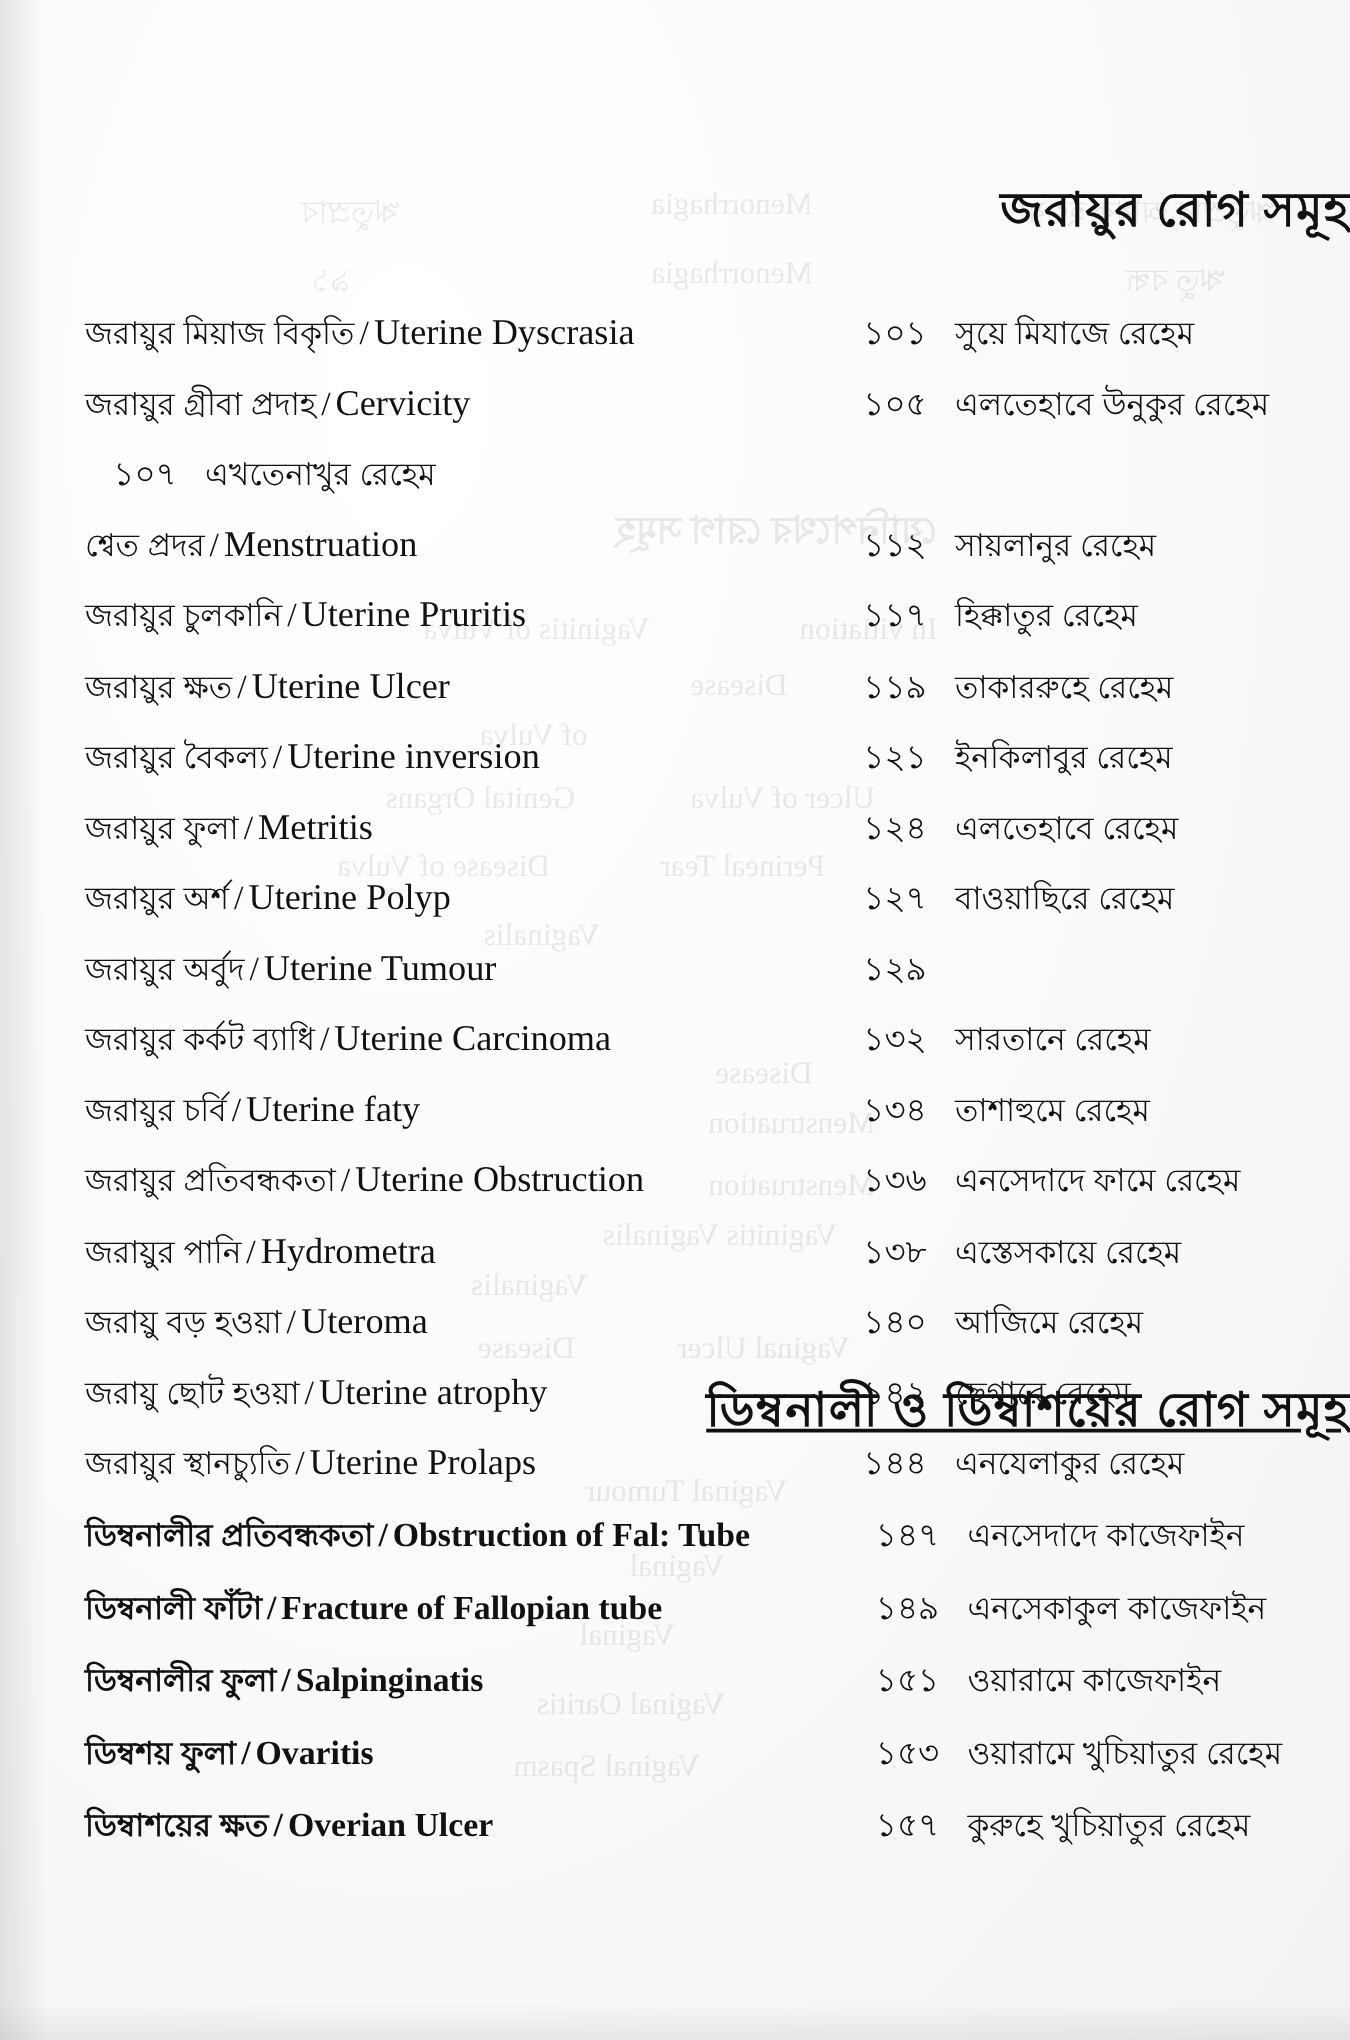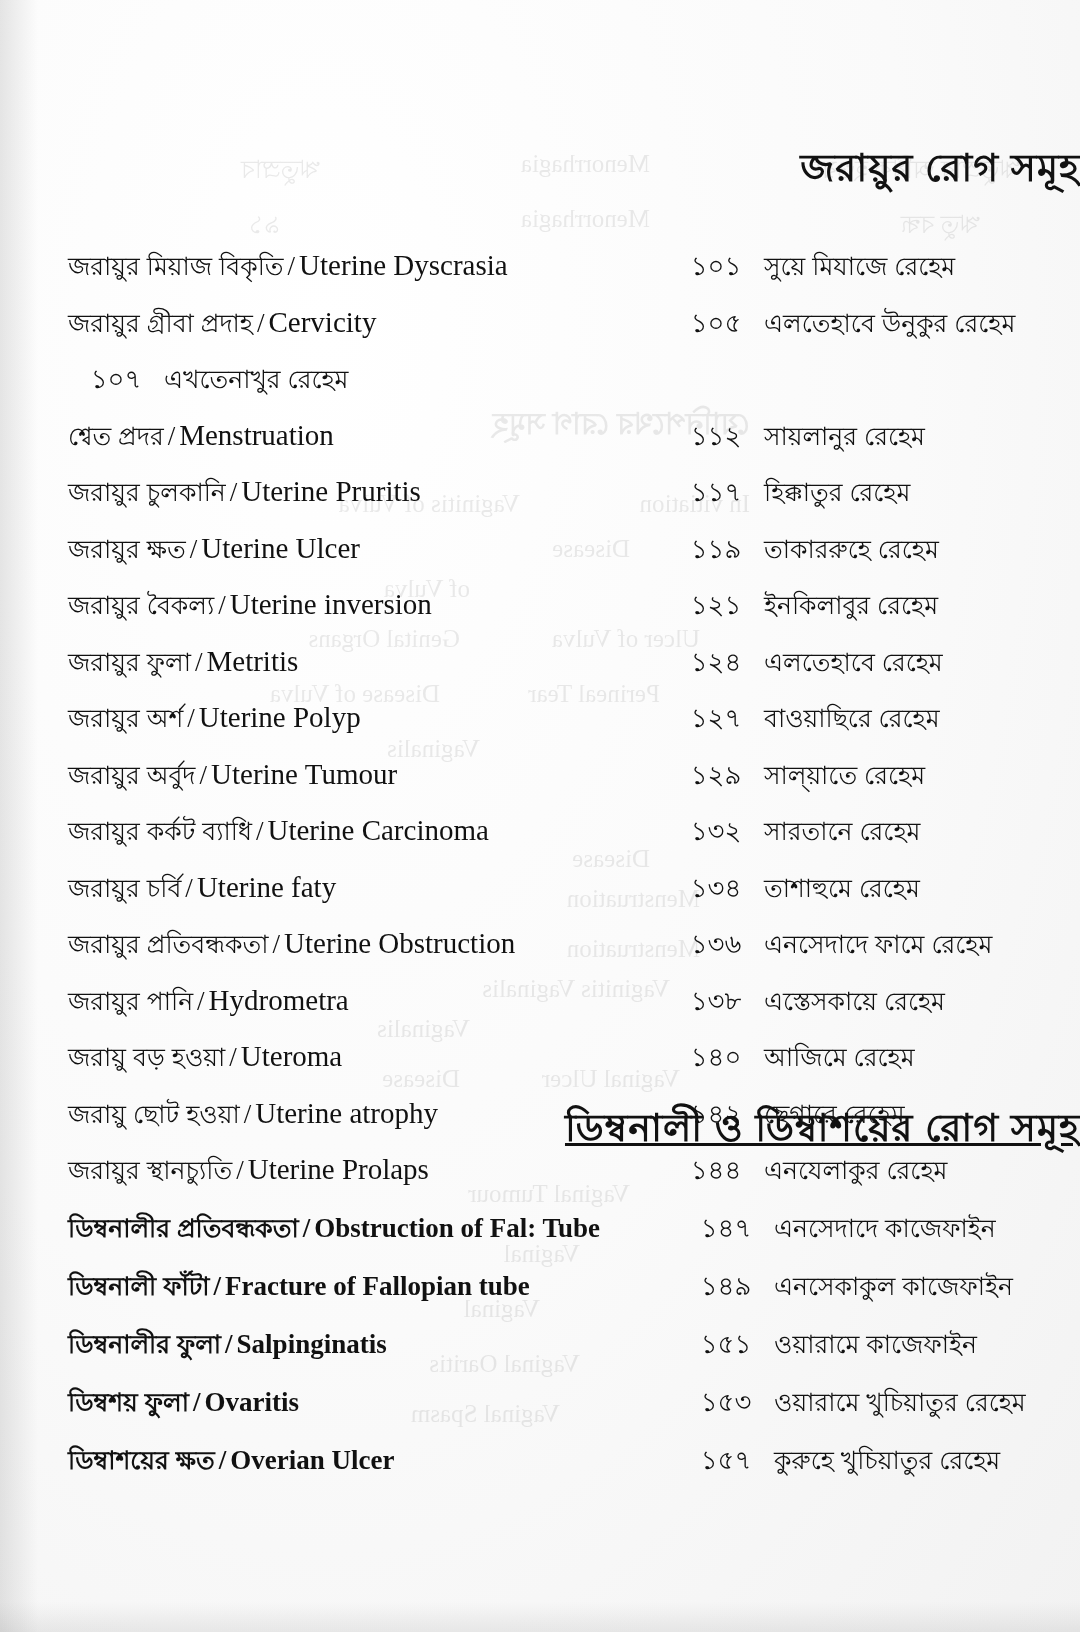--- a/index.html
+++ b/index.html
@@ -229,21 +229,20 @@
       </div>
       <div class="page-no">১২৭</div>
       <div class="alt">বাওয়াছিরে রেহেম</div>
     </div>
 
     <div class="toc-row">
       <div class="entry">
         <span class="bn">জরায়ুর অর্বুদ</span><span class="sep">/</span><span class="en">Uterine Tumour</span>
       </div>
       <div class="page-no">১২৯</div>
-      <div class="alt">সাল্য়াতে রেহেম</div>
     </div>
 
     <div class="toc-row">
       <div class="entry">
         <span class="bn">জরায়ুর কর্কট ব্যাধি</span><span class="sep">/</span><span class="en">Uterine Carcinoma</span>
       </div>
       <div class="page-no">১৩২</div>
       <div class="alt">সারতানে রেহেম</div>
     </div>
 

